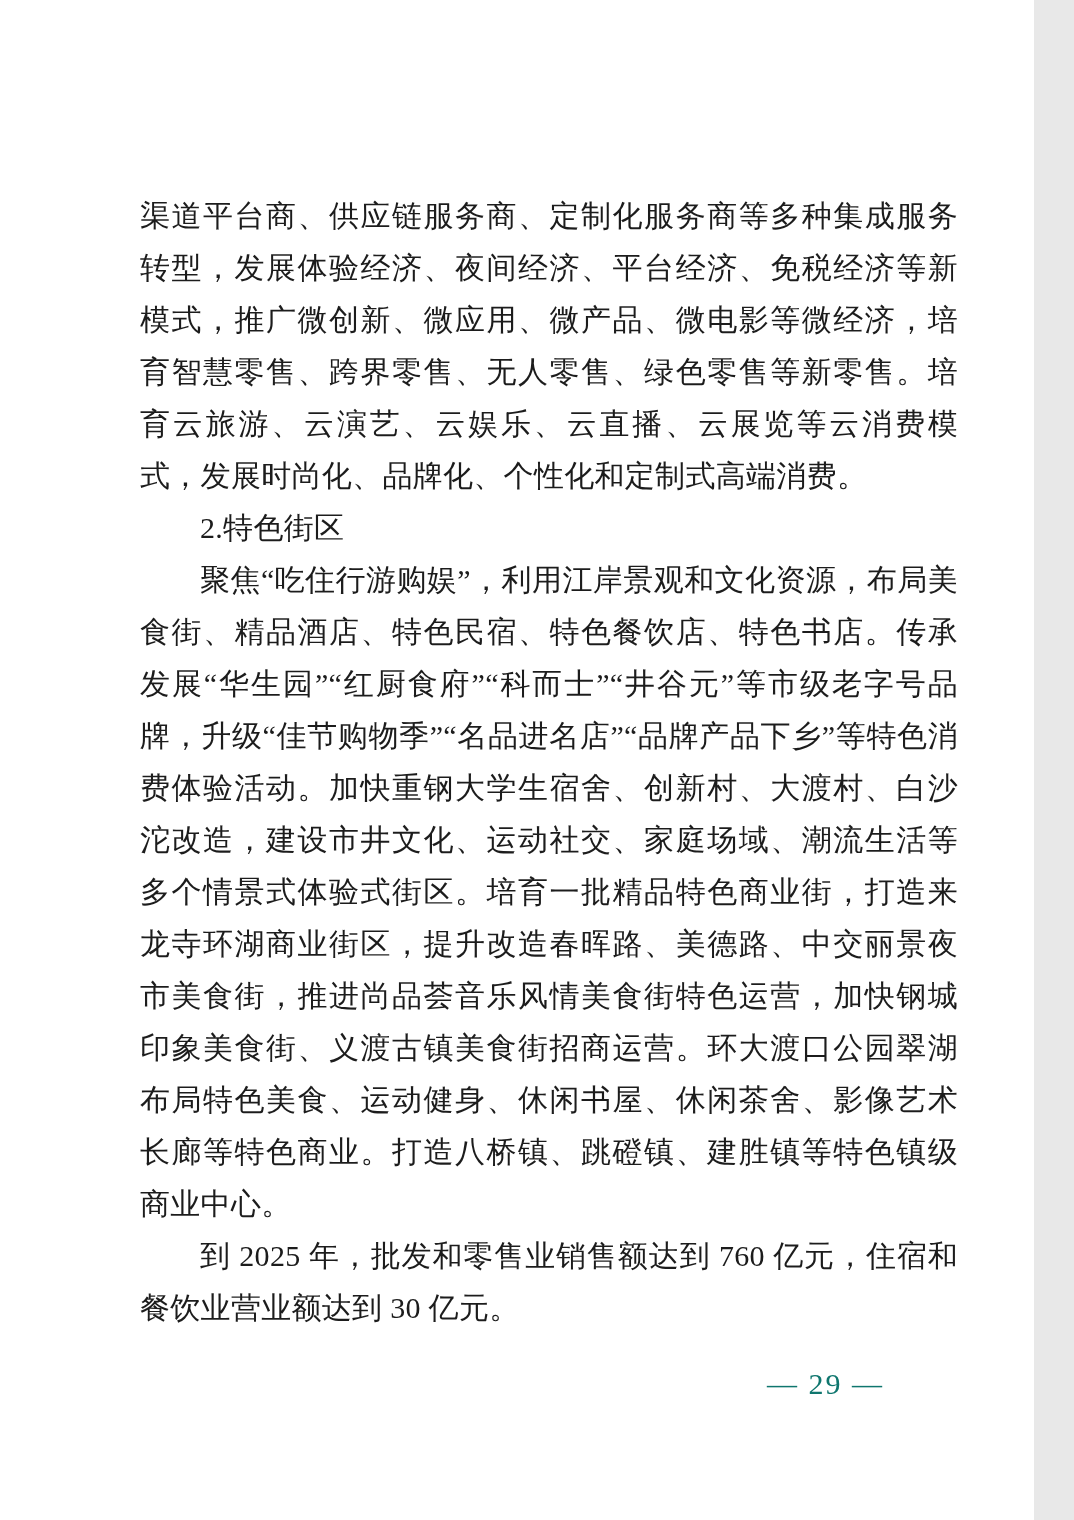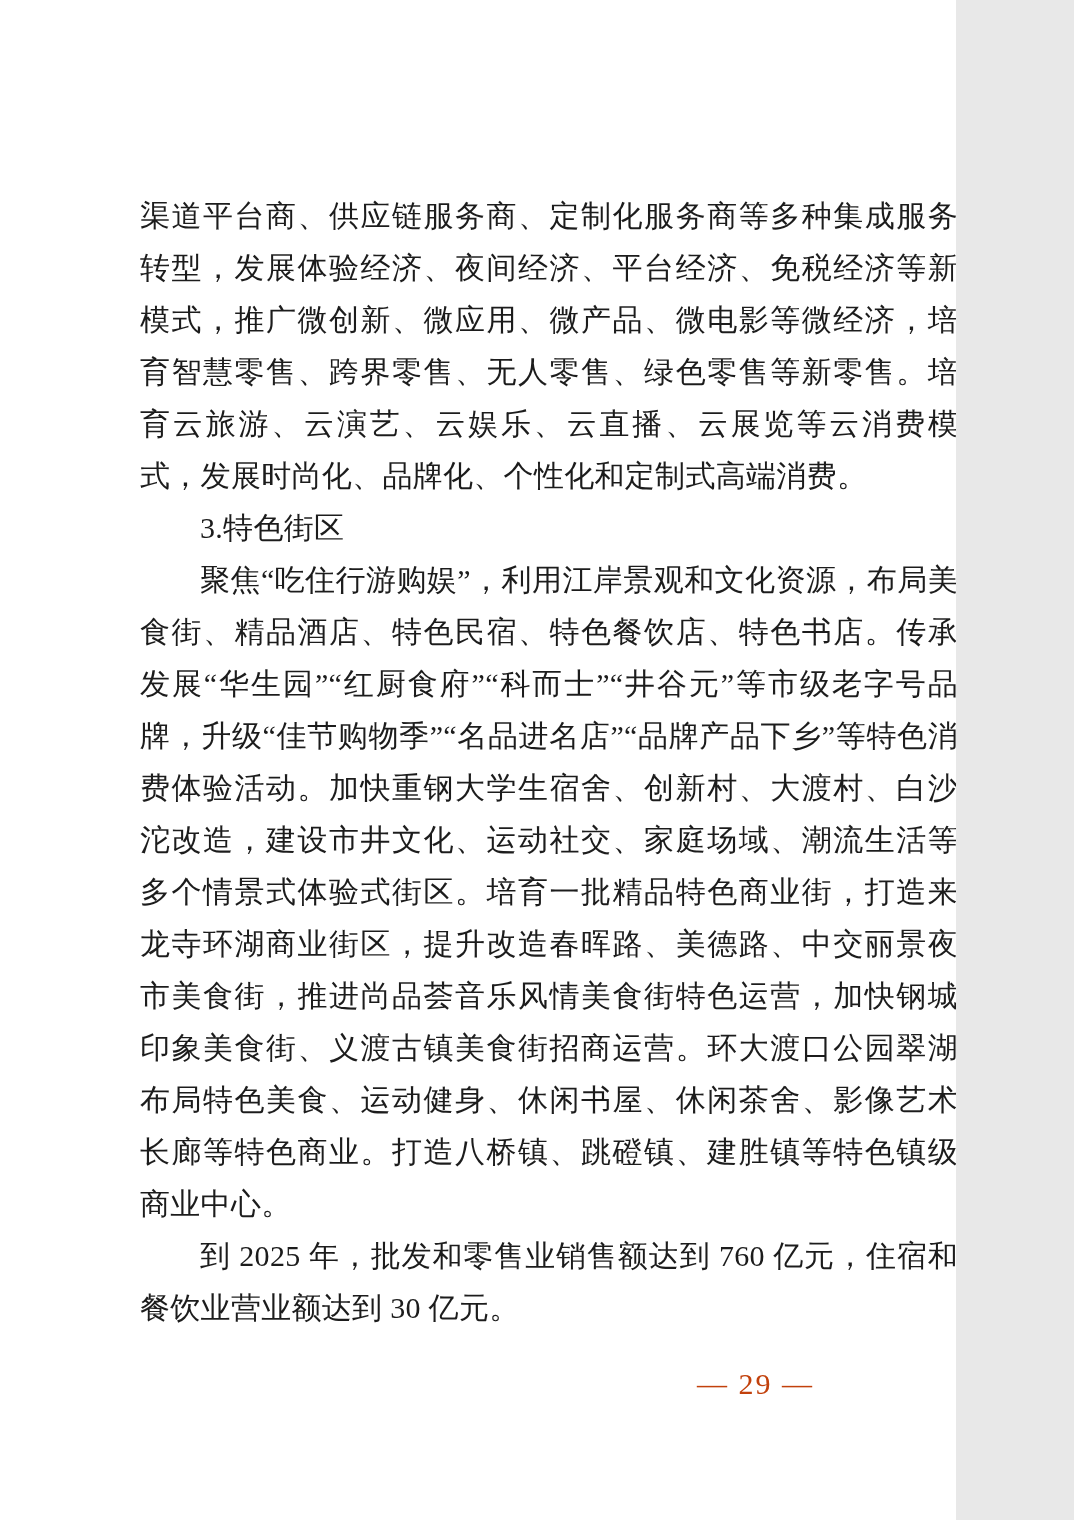--- a/index.html
+++ b/index.html
@@ -2,21 +2,21 @@
 <html><head>
 <meta charset="utf-8">
 <style>
   html, body {
     margin: 0;
     padding: 0;
     background: #e8e8e8;
   }
   .page {
     position: relative;
-    width: 956px;
+    width: 1034px;
     height: 1520px;
     background: #ffffff;
     overflow: hidden;
     font-family: "Liberation Serif", "DejaVu Serif", serif;
     color: #1c1c1c;
   }
   .content {
     position: absolute;
     left: 140px;
     top: 190px;
@@ -38,32 +38,32 @@
   }
   .section-heading {
     text-indent: 2em;
     font-weight: bold;
     font-size: 30px;
     line-height: 52px;
   }
   .page-number {
     position: absolute;
     top: 1358px;
-    right: 142px;
+    right: 150px;
     font-size: 30px;
     line-height: 52px;
     letter-spacing: 2px;
-    color: #c2410c;
+    color: #0f766e;
     font-family: "Liberation Serif", "DejaVu Serif", serif;
   }
 </style>
 </head>
 <body>
 
 <div class="page">
   <div class="content">
     <p class="para-continued">渠道平台商、供应链服务商、定制化服务商等多种集成服务转型，发展体验经济、夜间经济、平台经济、免税经济等新模式，推广微创新、微应用、微产品、微电影等微经济，培育智慧零售、跨界零售、无人零售、绿色零售等新零售。培育云旅游、云演艺、云娱乐、云直播、云展览等云消费模式，发展时尚化、品牌化、个性化和定制式高端消费。</p>
-    <h3 class="section-heading">3.特色街区</h3>
+    <h3 class="section-heading">2.特色街区</h3>
     <p class="para-indent">聚焦“吃住行游购娱”，利用江岸景观和文化资源，布局美食街、精品酒店、特色民宿、特色餐饮店、特色书店。传承发展“华生园”“红厨食府”“科而士”“井谷元”等市级老字号品牌，升级“佳节购物季”“名品进名店”“品牌产品下乡”等特色消费体验活动。加快重钢大学生宿舍、创新村、大渡村、白沙沱改造，建设市井文化、运动社交、家庭场域、潮流生活等多个情景式体验式街区。培育一批精品特色商业街，打造来龙寺环湖商业街区，提升改造春晖路、美德路、中交丽景夜市美食街，推进尚品荟音乐风情美食街特色运营，加快钢城印象美食街、义渡古镇美食街招商运营。环大渡口公园翠湖布局特色美食、运动健身、休闲书屋、休闲茶舍、影像艺术长廊等特色商业。打造八桥镇、跳磴镇、建胜镇等特色镇级商业中心。</p>
     <p class="para-indent">到 2025 年，批发和零售业销售额达到 760 亿元，住宿和餐饮业营业额达到 30 亿元。</p>
   </div>
   <div class="page-number">— 29 —</div>
 </div>
 
 </body></html>

